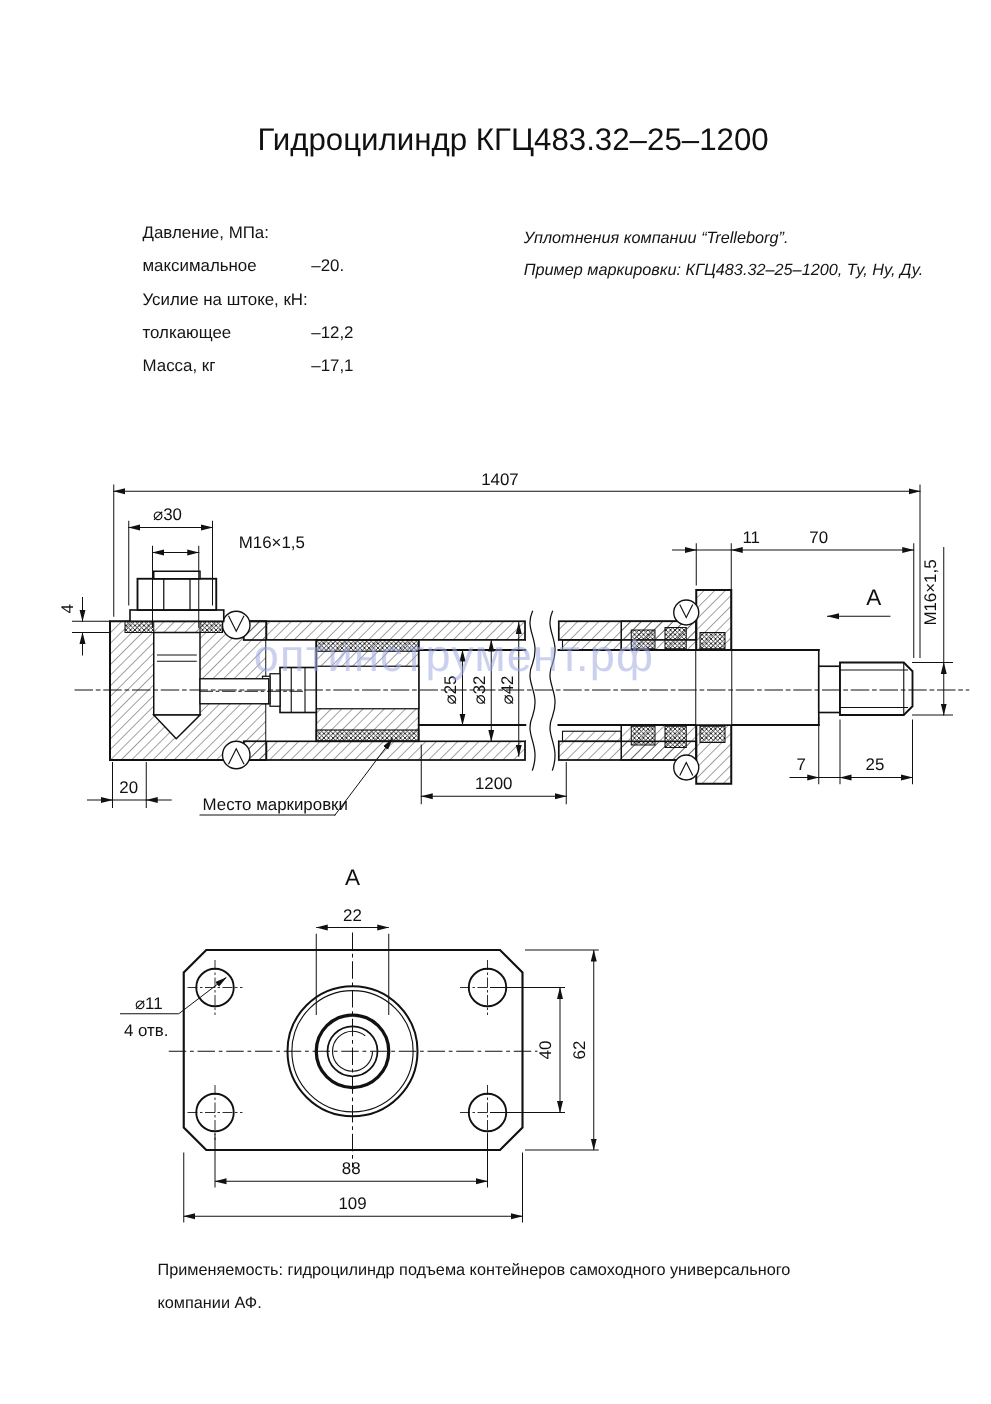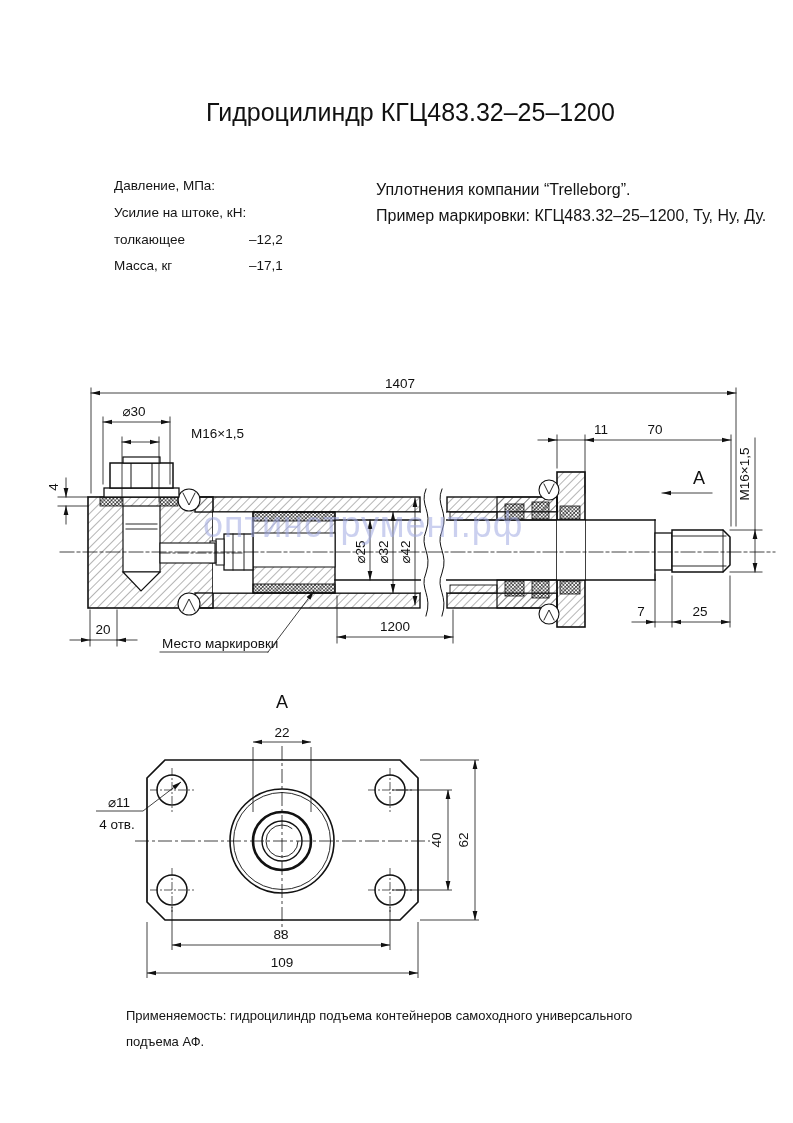--- a/index.html
+++ b/index.html
@@ -4,39 +4,43 @@
 <style>
   html,body{margin:0;padding:0;background:#ffffff;}
   .page{position:relative;width:793px;height:1123px;background:#ffffff;overflow:hidden;
         font-family:"Liberation Sans",sans-serif;color:#141414;}
   .title{position:absolute;left:0;right:0;top:98px;text-align:center;
          font-size:25px;letter-spacing:0px;color:#111;padding-left:28px;}
   .specs{position:absolute;left:95px;top:178px;width:200px;font-size:13.5px;margin-left:19px;}
   .spec-row{display:flex;height:26.8px;align-items:flex-start;}
   .spec-label{width:135px;}
   .spec-value{width:65px;}
-  .notes{position:absolute;left:376px;top:177px;font-size:16px;line-height:26px;white-space:nowrap;}
+  .notes{position:absolute;left:419px;top:177px;font-size:13px;line-height:26px;white-space:nowrap;font-style:italic;}
   .application{position:absolute;left:126px;top:1003px;font-size:13px;line-height:26px;white-space:nowrap;}
   .watermark{position:absolute;left:203px;top:504px;font-size:36px;font-weight:normal;
              color:rgba(160,170,225,0.55);letter-spacing:1px;white-space:nowrap;z-index:5;}
   svg text{font-family:"Liberation Sans",sans-serif;fill:#111;}
   .dimtxt{font-size:13.5px;}
   .viewtxt{font-size:18px;}
 </style>
 </head>
 <body>
 
 <div class="page">
 
   <div class="title">Гидроцилиндр КГЦ483.32–25–1200</div>
 
   <div class="specs">
     <div class="spec-row">
       <span class="spec-label">Давление, МПа:</span>
       <span class="spec-value"></span>
+    </div>
+    <div class="spec-row">
+      <span class="spec-label">максимальное</span>
+      <span class="spec-value">–20.</span>
     </div>
     <div class="spec-row">
       <span class="spec-label">Усилие на штоке, кН:</span>
       <span class="spec-value"></span>
     </div>
     <div class="spec-row">
       <span class="spec-label">толкающее</span>
       <span class="spec-value">–12,2</span>
     </div>
     <div class="spec-row">
@@ -300,16 +304,16 @@
         <line x1="147" y1="922" x2="147" y2="978"></line>
         <line x1="418" y1="922" x2="418" y2="978"></line>
         <line x1="147" y1="973" x2="418" y2="973" marker-start="url(#arr)" marker-end="url(#arr)"></line>
         <text class="dimtxt" x="282" y="967" text-anchor="middle" stroke="none">109</text>
       </g>
     </g>
   </svg>
 
   <div class="application">
     <div>Применяемость: гидроцилиндр подъема контейнеров самоходного универсального</div>
-    <div>подъема АФ.</div>
+    <div>компании АФ.</div>
   </div>
 
 </div>
 
 </body></html>

